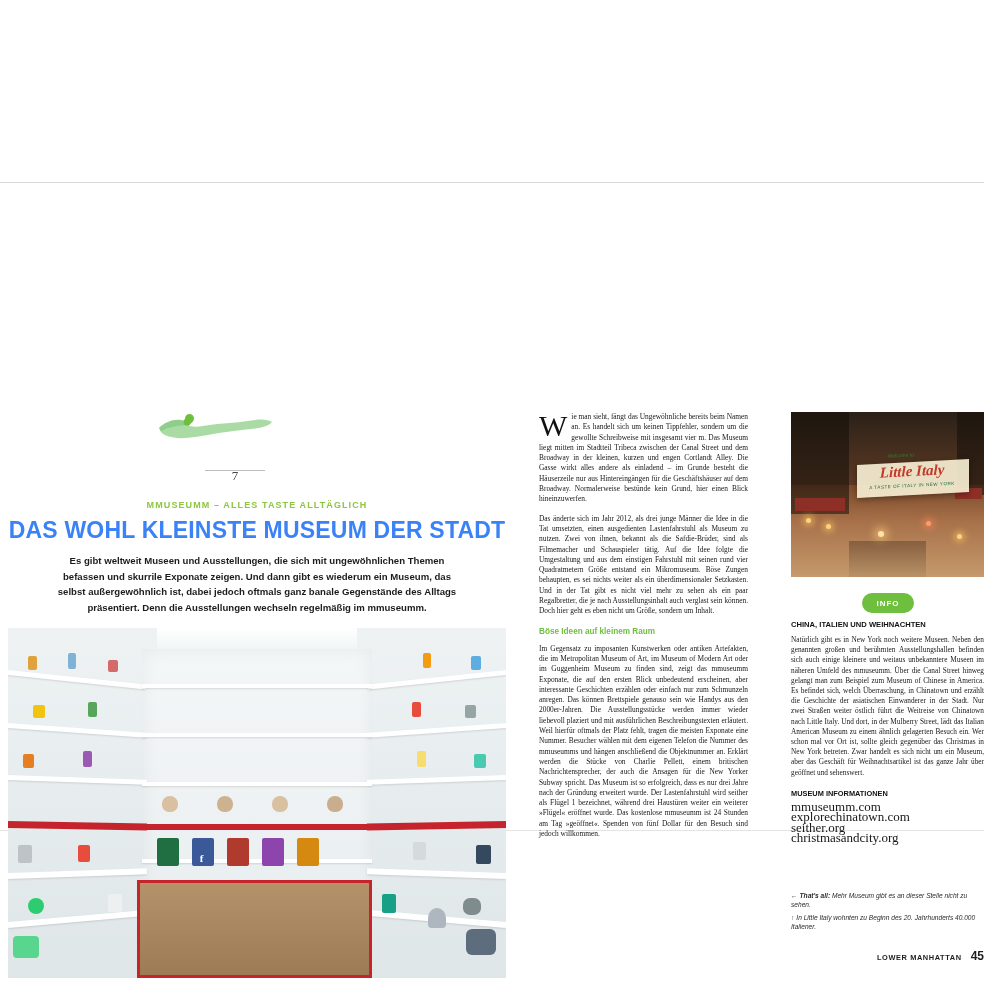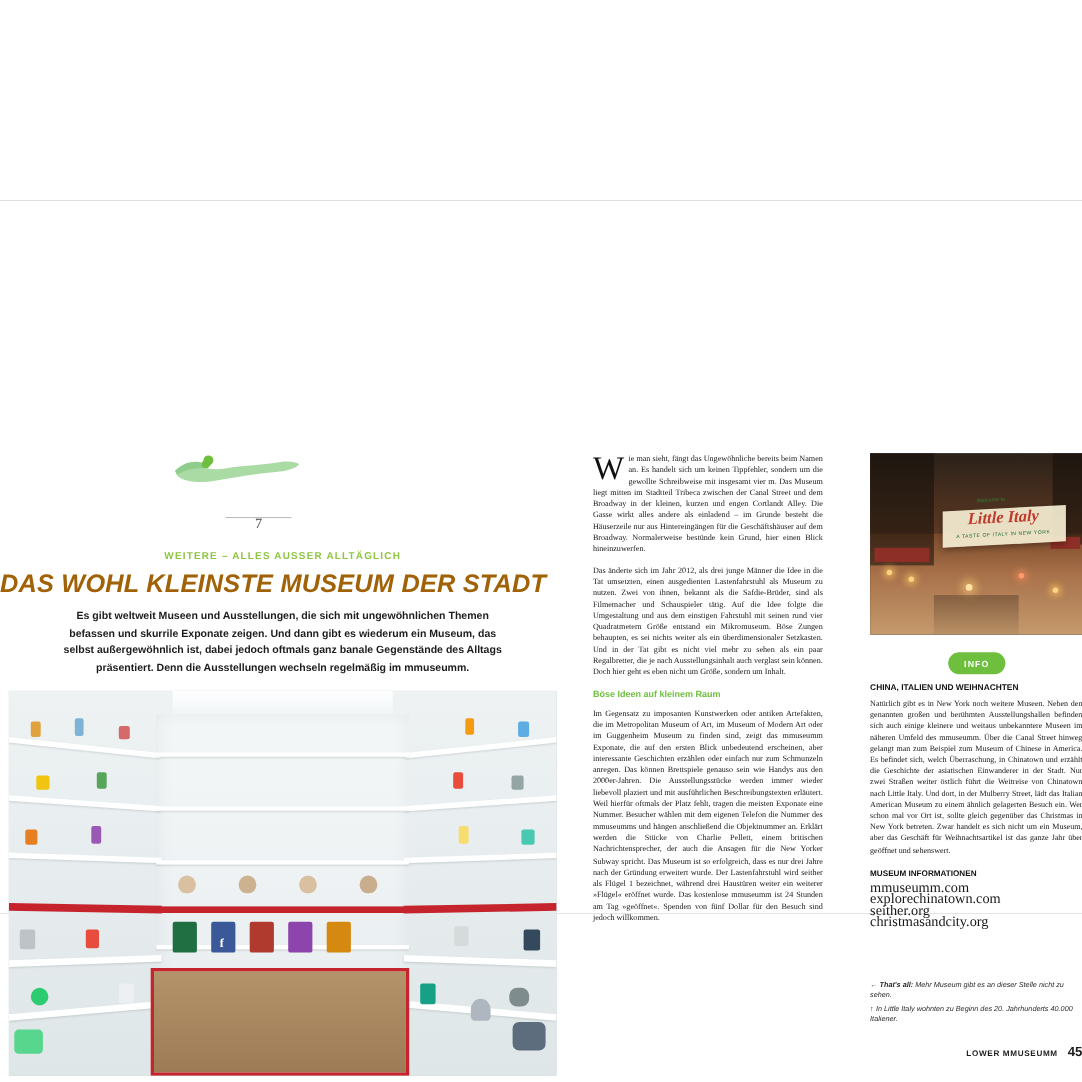--- a/index.html
+++ b/index.html
@@ -80,25 +80,25 @@
     text-align: center;
     font-size: 9px;
     letter-spacing: 1.1px;
     font-weight: bold;
     color: #8ec542;
   }
   .headline {
     position: absolute;
     left: 0; top: 151px;
     width: 514px;
+    text-align: center;
     font-size: 23px;
     font-weight: bold;
     letter-spacing: 0.2px;
-    color: #a16207;
-    font-style: italic;
+    color: #3b82f6;
   }
   .standfirst {
     position: absolute;
     left: 55px; top: 187px;
     width: 404px;
     text-align: center;
     font-size: 9.6px;
     font-weight: bold;
     line-height: 15.5px;
     color: #1c1c1c;
@@ -341,21 +341,21 @@
           <path d="M6 24 C14 18, 24 16, 34 18 C44 20, 52 17, 62 16 C74 15, 88 14, 100 12 C108 11, 114 12, 117 14 C114 18, 106 20, 96 21 C84 22, 70 24, 58 26 C46 28, 32 31, 22 30 C14 29, 8 27, 6 24 Z" fill="#a6d9a0" opacity="0.95"></path>
           <path d="M4 20 C10 14, 18 11, 26 12 C32 13, 36 16, 34 18 C26 17, 14 18, 6 24 Z" fill="#8fcd8c"></path>
           <circle cx="32" cy="14" r="3.5" fill="#6fbf3f"></circle>
         </svg>
         <div class="pin" style="left:30px; top:6px;"></div>
       </div>
 
       <div class="chapter-divider"></div>
       <div class="chapter-num">7</div>
 
-      <div class="kicker">WEITERE – ALLES AUSSER ALLTÄGLICH</div>
+      <div class="kicker">MMUSEUMM – ALLES TASTE ALLTÄGLICH</div>
       <div class="headline">DAS WOHL KLEINSTE MUSEUM DER STADT</div>
       <div class="standfirst">Es gibt weltweit Museen und Ausstellungen, die sich mit ungewöhnlichen Themen befassen und skurrile Exponate zeigen. Und dann gibt es wiederum ein Museum, das selbst außergewöhnlich ist, dabei jedoch oftmals ganz banale Gegenstände des Alltags präsentiert. Denn die Ausstellungen wechseln regelmäßig im mmuseumm.</div>
 
       <div class="left-photo">
         <div class="shelfroom">
           <div class="sr-wall"></div>
           <div class="sr-ceil"></div>
           <div class="sr-back"></div>
 
           <div class="sr-shelf" style="left:0; top:12%; width:28%; height:5px; transform: rotate(6deg); transform-origin: left center;"></div>
@@ -472,19 +472,19 @@
         <div>
           <span class="cap-arrow">←</span><b>That's all:</b>
           <span>Mehr Museum gibt es an dieser Stelle nicht zu sehen.</span>
         </div>
         <div style="margin-top:3px;">
           <span class="cap-arrow">↑</span><span>In Little Italy wohnten zu Beginn des 20. Jahrhunderts 40.000 Italiener.</span>
         </div>
       </div>
 
       <div class="footer">
-        <span class="footer-label">LOWER MMUSEUMM</span>
+        <span class="footer-label">LOWER MANHATTAN</span>
         <span class="footer-page">45</span>
       </div>
 
     </div>
   </div>
 </div>
 
 </body></html>

